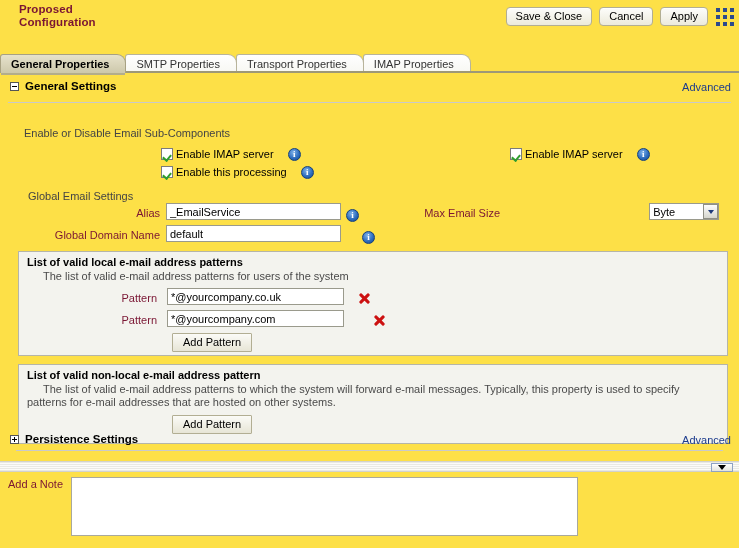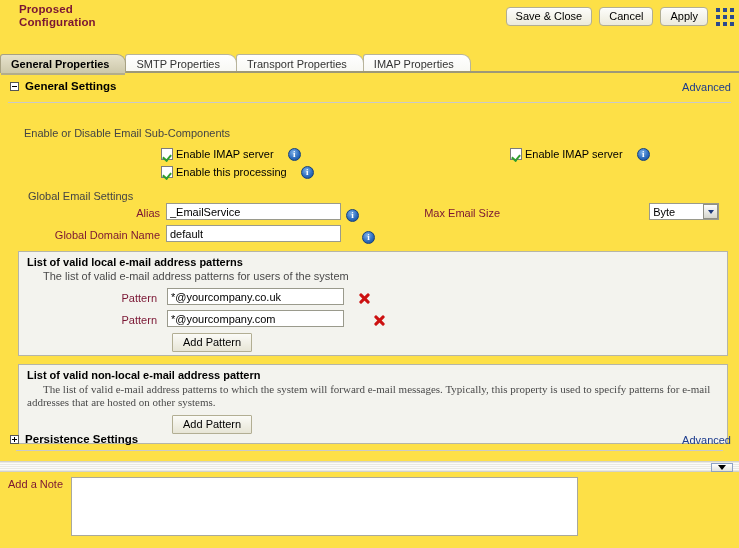--- a/index.html
+++ b/index.html
@@ -341,21 +341,21 @@
         <input class="txt row" style="left: 148px; top: 27px; width: 177px;" value="*@yourcompany.com">
         <span class="row del-x" style="left:339px; top:31px;"></span>
 
         <button class="add-btn row" style="left:153px; top:50px;">Add Pattern</button>
       </div>
     </div>
 
     
     <div class="panel" style="left:18px; top:261px; width:710px; height:80px;">
       <div class="panel-title">List of valid non-local e-mail address pattern</div>
-      <div class="panel-desc indent" style="font-family:Liberation Serif, serif;">The list of valid e-mail address patterns to which the system will forward e-mail messages. Typically, this property is used to specify patterns for e-mail addresses that are hosted on other systems.</div>
+      <div class="panel-desc indent" style="">The list of valid e-mail address patterns to which the system will forward e-mail messages. Typically, this property is used to specify patterns for e-mail addresses that are hosted on other systems.</div>
       <div style="position:relative; height:30px;">
         <button class="add-btn row" style="left:153px; top:6px;">Add Pattern</button>
       </div>
     </div>
   </div>
 
   <div class="section-head" style="position:absolute; left:0; right:0; top:426px;">
     <span class="sec-toggle plus"></span>
     <span class="sec-title">Persistence Settings</span>
     <span class="advanced-link">Advanced</span>

